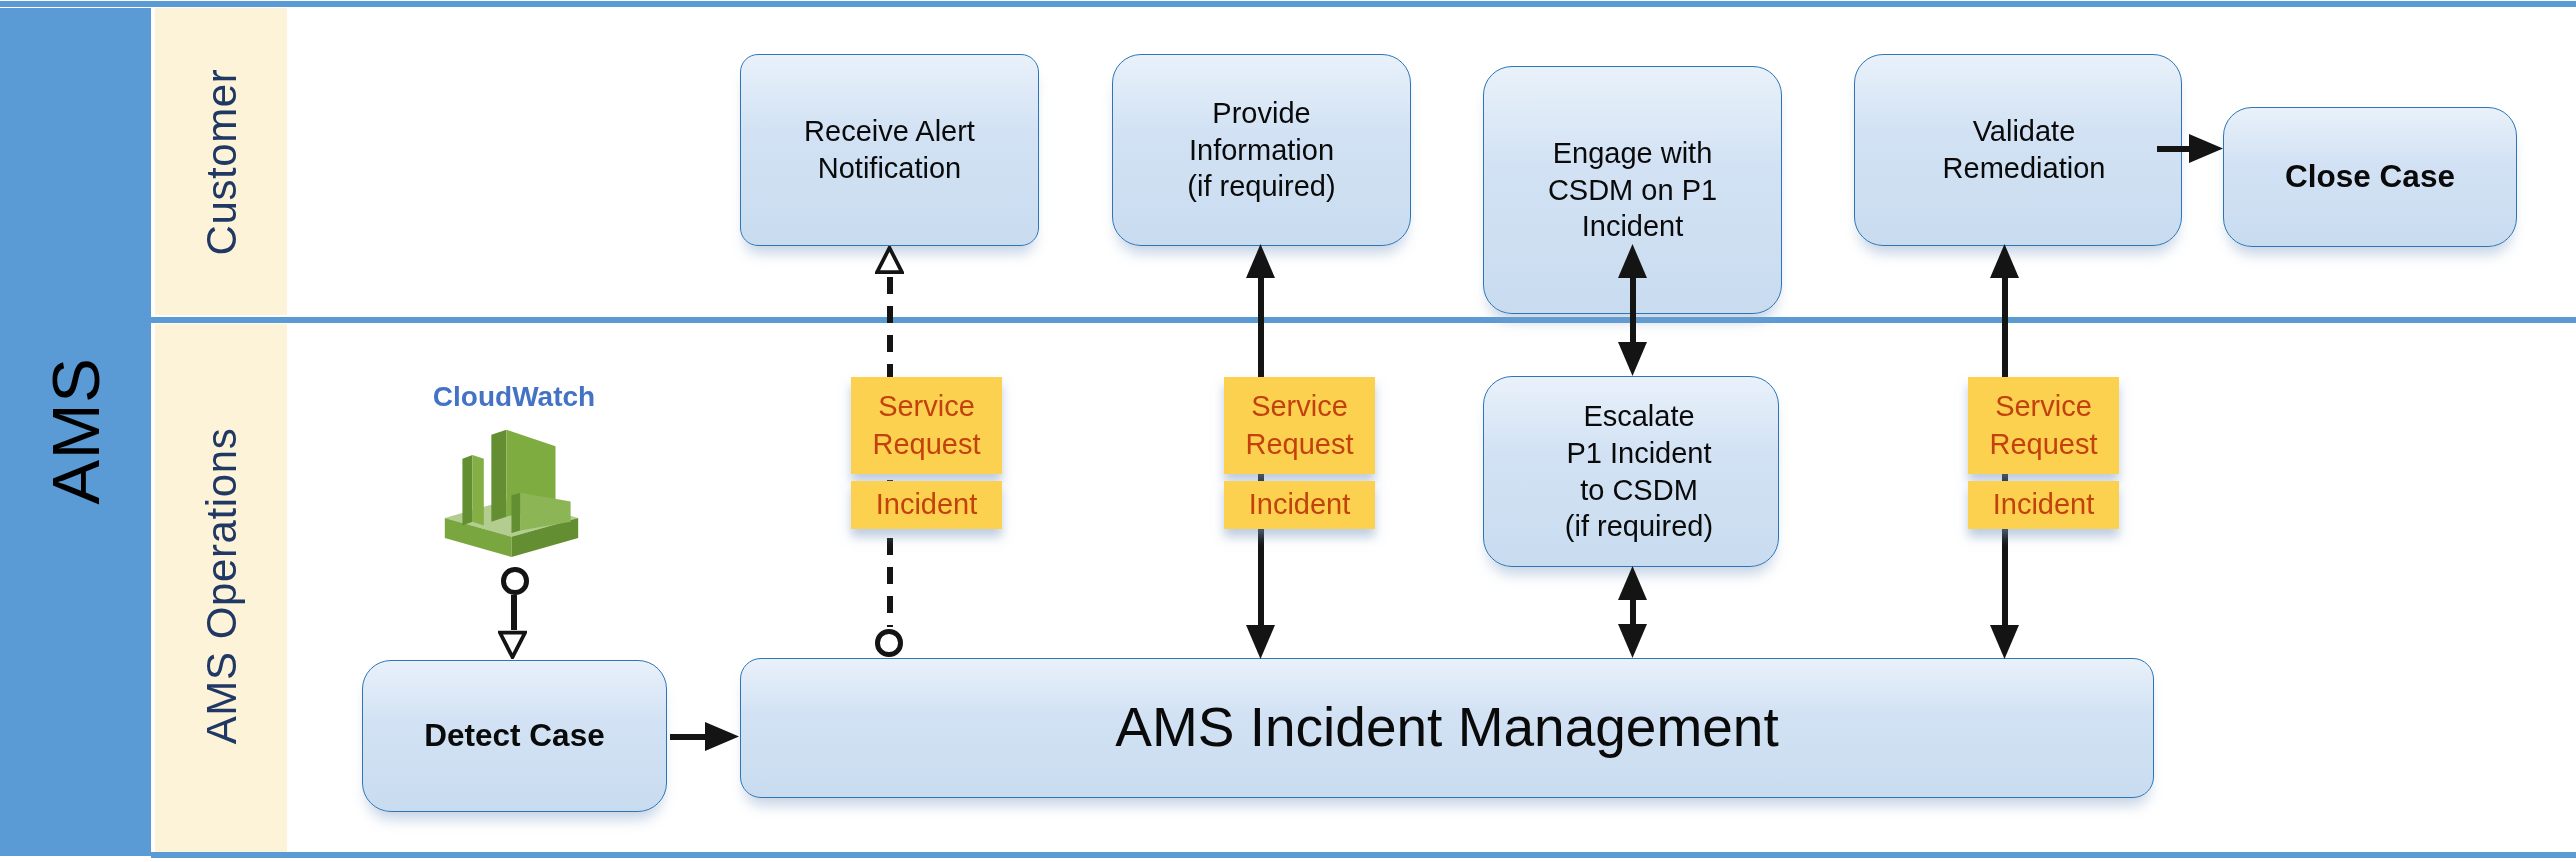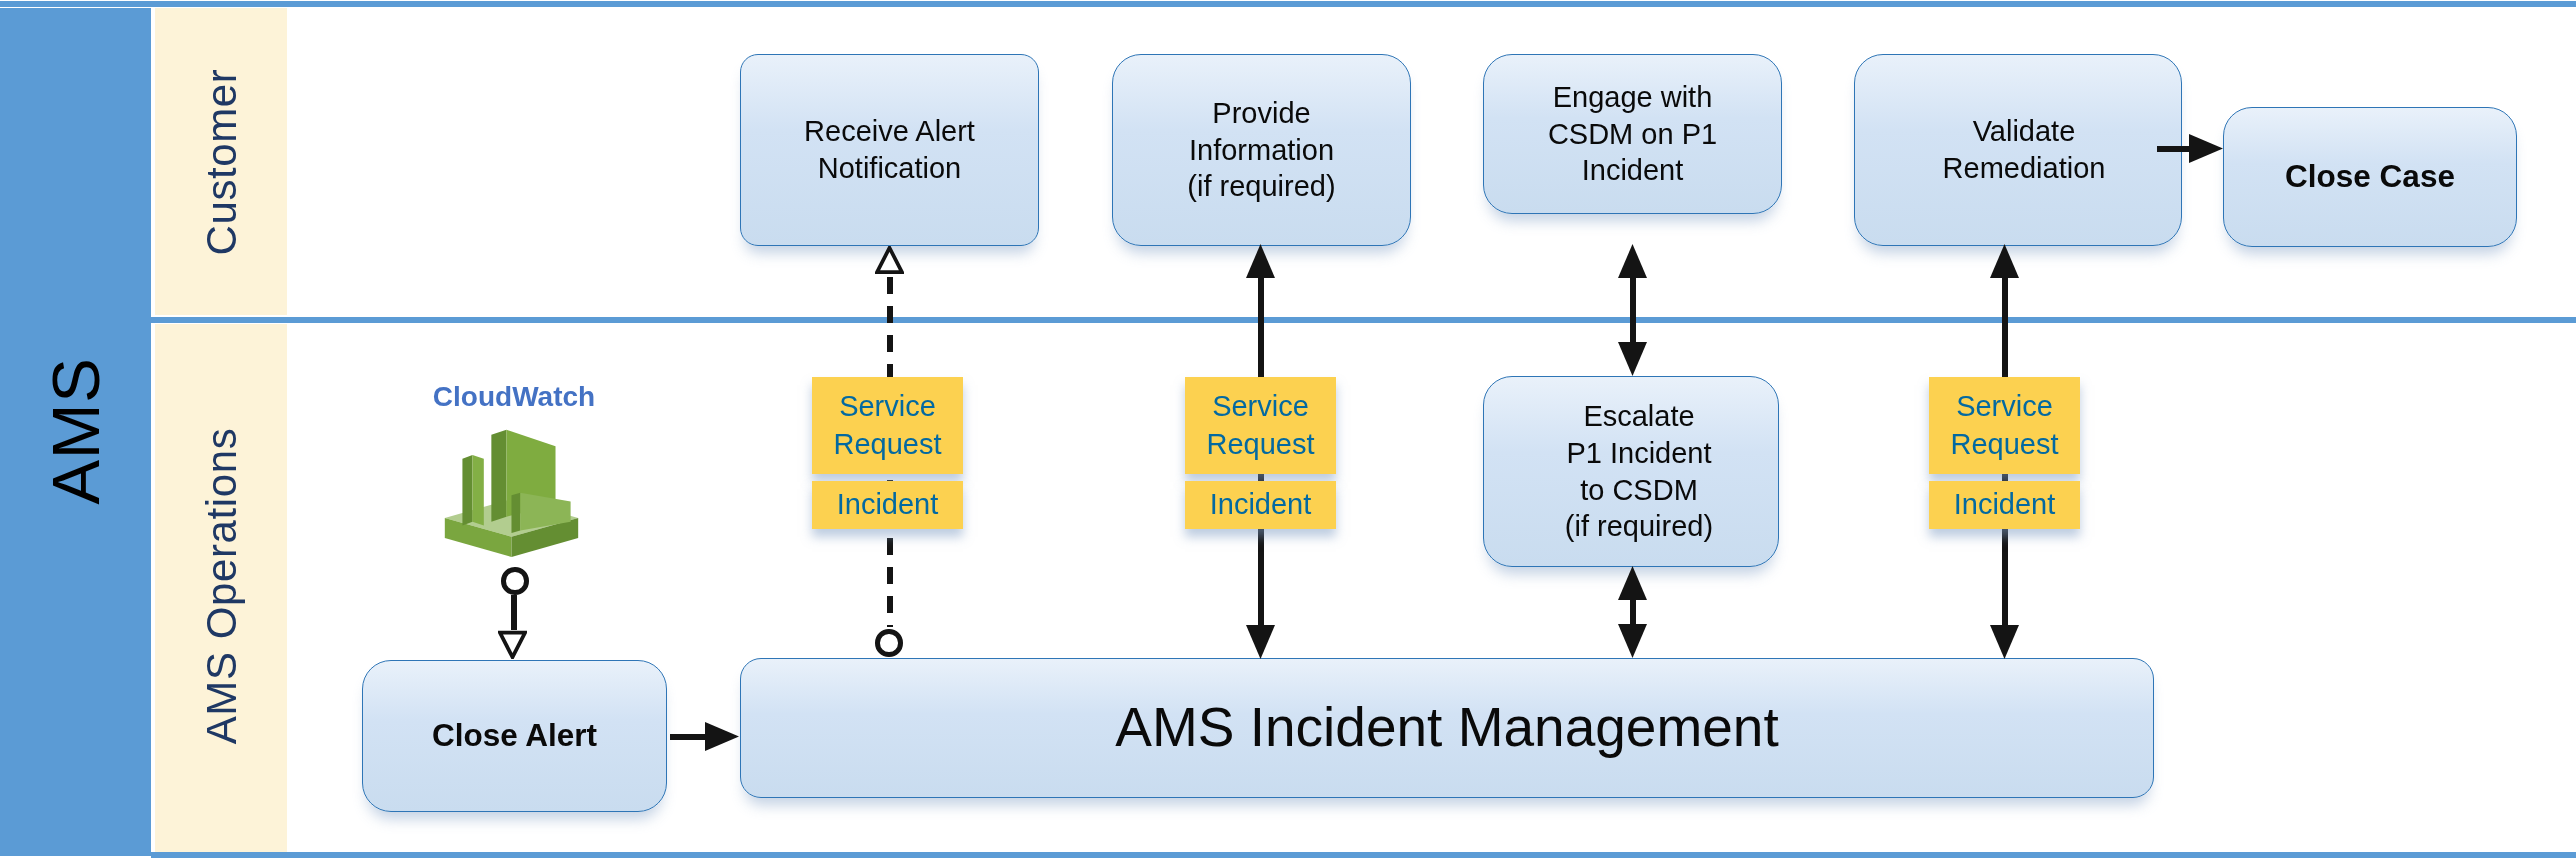--- a/index.html
+++ b/index.html
@@ -28,24 +28,25 @@
   .shaft{position:absolute;background:#141414;}
   .dashed{
     position:absolute;width:5.7px;
     background:repeating-linear-gradient(180deg,#141414 0 17px,transparent 17px 29px);
   }
   .ring{
     position:absolute;width:17.6px;height:17.6px;border:5.7px solid #141414;border-radius:50%;background:#fff;
   }
   .ahead{position:absolute;display:block;}
   .tag{
-    position:absolute;width:151px;background:#FCD150;color:#0369a1;
+    position:absolute;width:151px;background:#FCD150;color:#c2410c;
     display:flex;align-items:center;justify-content:center;text-align:center;
     font-size:29px;line-height:1.28;white-space:pre-line;
     box-shadow:0 7.6px 10px rgba(125,155,195,.5);
+    margin-left:39px;
   }
   .cw-label{
     position:absolute;transform:translate(-50%,-50%);font-size:28px;color:#4472C4;white-space:nowrap;
   }
 </style>
 </head>
 <body>
 
 <div class="canvas">
 
@@ -59,28 +60,28 @@
   <div class="lane-bg" style="top:8.2px;height:307px;"></div>
   <div class="lane-bg" style="top:324px;height:528px;"></div>
   <div class="vlabel" style="left:222px;top:162px;">Customer</div>
   <div class="vlabel" style="left:222px;top:586px;">AMS Operations</div>
 
   <div class="task" style="left:740px;top:54px;width:299px;height:192px;border-radius:18px;">Receive Alert
 Notification</div>
   <div class="task" style="left:1112px;top:54px;width:299px;height:192px;">Provide
 Information
 (if required)</div>
-  <div class="task" style="left:1483px;top:54px;width:299px;height:160px;">Engage with
+  <div class="task" style="left:1483px;top:66px;width:299px;height:248px;">Engage with
 CSDM on P1
 Incident</div>
   <div class="task" style="left:1854px;top:54px;width:328px;height:192px;padding-left:12px;">Validate
 Remediation</div>
   <div class="task bold" style="left:2223px;top:79px;width:294px;height:140px;margin-top:28px;">Close Case</div>
 
-  <div class="task bold" style="left:362px;top:660px;width:305px;height:152px;">Close Alert</div>
+  <div class="task bold" style="left:362px;top:660px;width:305px;height:152px;">Detect Case</div>
   <div class="task big" style="left:740px;top:658px;width:1414px;height:140px;">AMS Incident Management</div>
   <div class="task" style="left:1483px;top:376px;width:296px;height:191px;padding-left:16px;">Escalate
 P1 Incident
 to CSDM
 (if required)</div>
 
   <svg class="ahead" style="left:875px;top:246px;" width="29" height="28" viewBox="0 0 46 45">
       <polygon points="23,3 3,42 43,42" fill="#ffffff" stroke="#141414" stroke-width="6"></polygon>
     </svg>
   <div class="dashed" style="left:887px;top:277px;height:350px;"></div>

